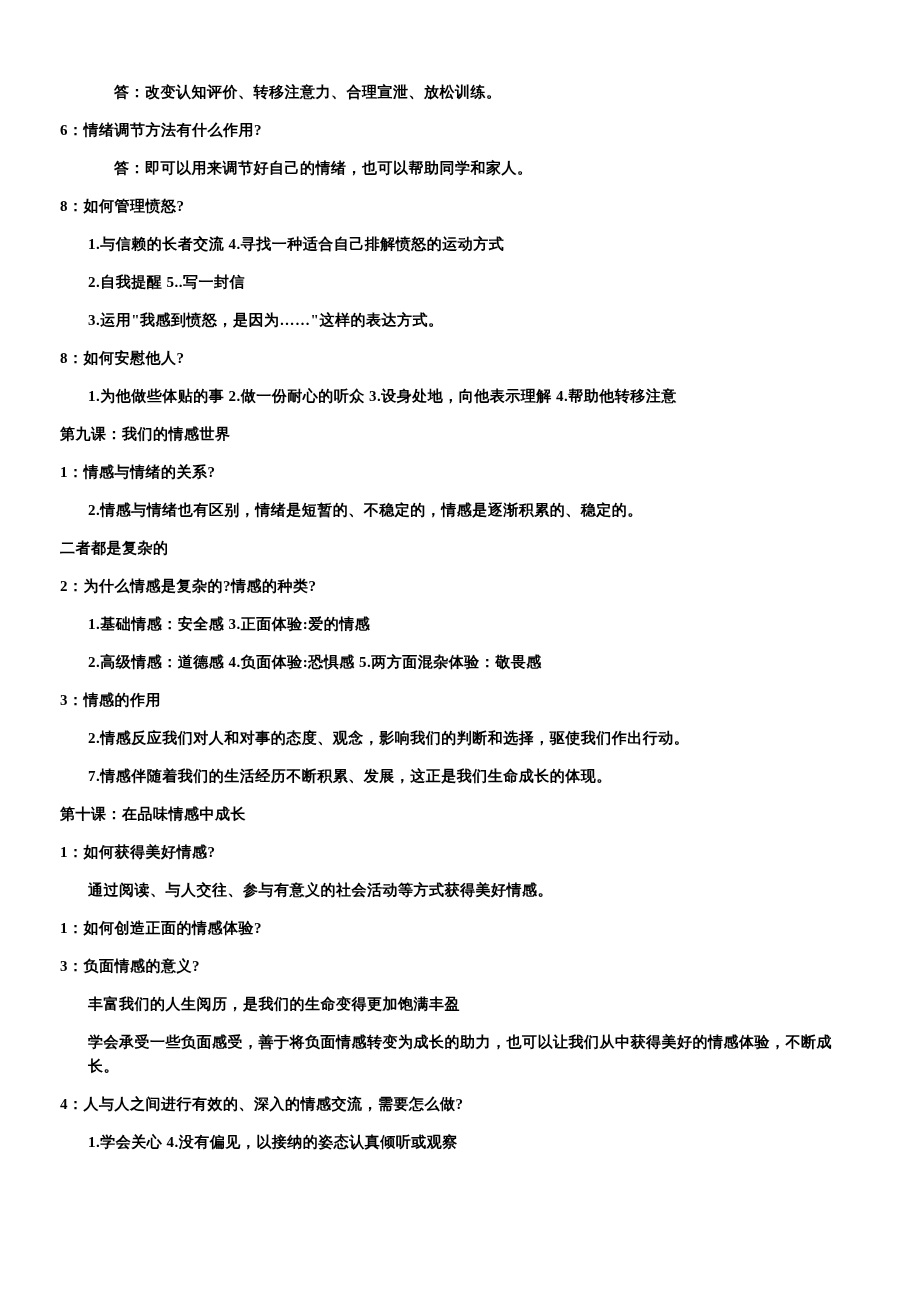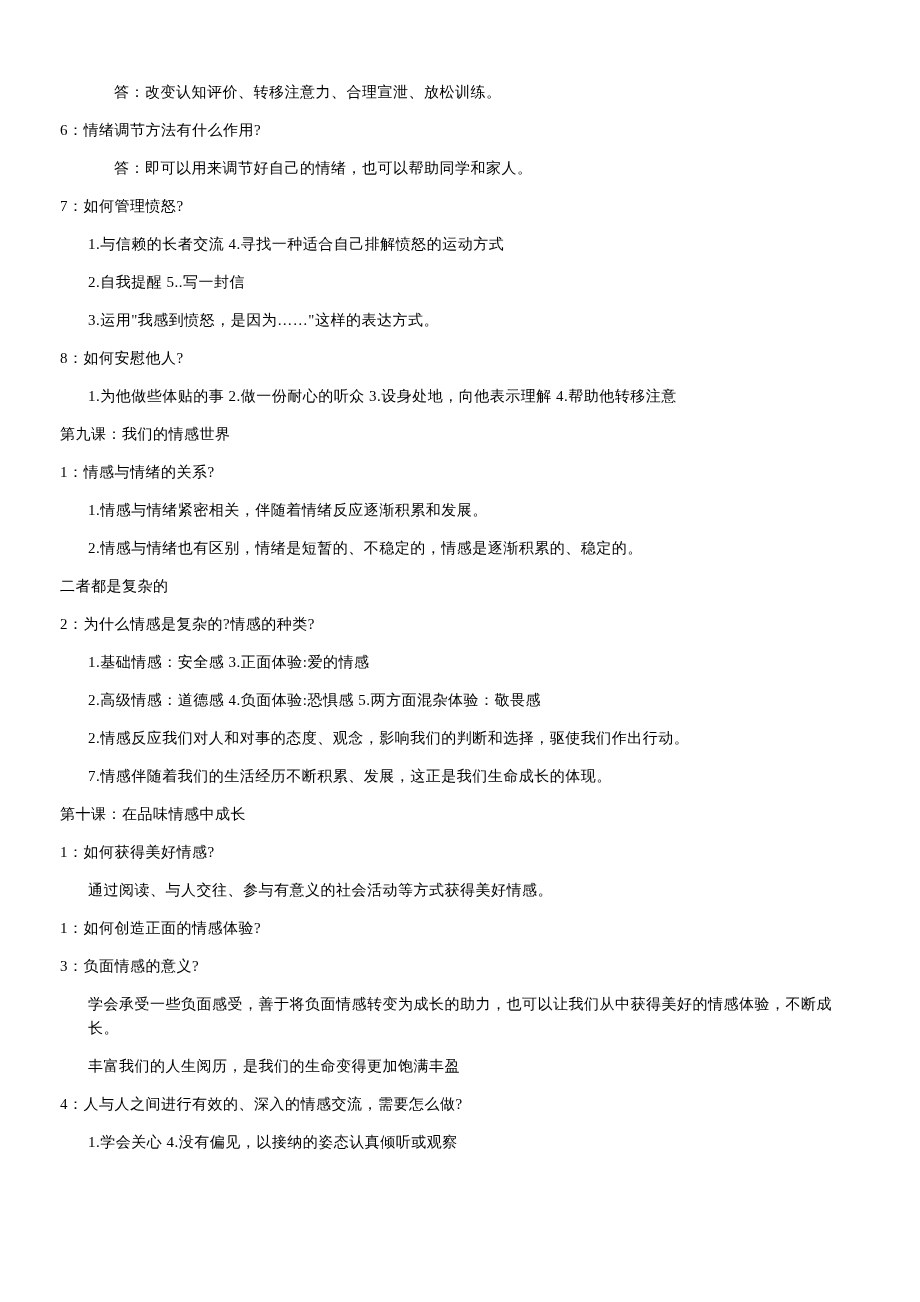--- a/index.html
+++ b/index.html
@@ -9,53 +9,54 @@
       color: #000;
       background: #fff;
       width: 920px;
       margin: 0;
       padding: 80px 60px 40px 60px;
       box-sizing: border-box;
     }
     .line {
       margin-bottom: 14px;
       letter-spacing: 0.5px;
+      font-weight: bold;
     }
     .indent-1 {
       padding-left: 28px;
     }
     .indent-2 {
       padding-left: 54px;
     }
   </style>
 </head>
 <body>
 
 <div id="content">
     <div class="line indent-2">答：改变认知评价、转移注意力、合理宣泄、放松训练。</div>
     <div class="line indent-0">6：情绪调节方法有什么作用?</div>
     <div class="line indent-2">答：即可以用来调节好自己的情绪，也可以帮助同学和家人。</div>
-    <div class="line indent-0">7：如何管理愤怒?</div>
+    <div class="line indent-0">8：如何管理愤怒?</div>
     <div class="line indent-1">1.与信赖的长者交流 4.寻找一种适合自己排解愤怒的运动方式</div>
     <div class="line indent-1">2.自我提醒 5..写一封信</div>
     <div class="line indent-1">3.运用"我感到愤怒，是因为……"这样的表达方式。</div>
     <div class="line indent-0">8：如何安慰他人?</div>
     <div class="line indent-1">1.为他做些体贴的事 2.做一份耐心的听众 3.设身处地，向他表示理解 4.帮助他转移注意</div>
     <div class="line indent-0">第九课：我们的情感世界</div>
     <div class="line indent-0">1：情感与情绪的关系?</div>
-    <div class="line indent-1">1.情感与情绪紧密相关，伴随着情绪反应逐渐积累和发展。</div>
     <div class="line indent-1">2.情感与情绪也有区别，情绪是短暂的、不稳定的，情感是逐渐积累的、稳定的。</div>
     <div class="line indent-0">二者都是复杂的</div>
     <div class="line indent-0">2：为什么情感是复杂的?情感的种类?</div>
     <div class="line indent-1">1.基础情感：安全感 3.正面体验:爱的情感</div>
     <div class="line indent-1">2.高级情感：道德感 4.负面体验:恐惧感 5.两方面混杂体验：敬畏感</div>
+    <div class="line indent-0">3：情感的作用</div>
     <div class="line indent-1">2.情感反应我们对人和对事的态度、观念，影响我们的判断和选择，驱使我们作出行动。</div>
     <div class="line indent-1">7.情感伴随着我们的生活经历不断积累、发展，这正是我们生命成长的体现。</div>
     <div class="line indent-0">第十课：在品味情感中成长</div>
     <div class="line indent-0">1：如何获得美好情感?</div>
     <div class="line indent-1">通过阅读、与人交往、参与有意义的社会活动等方式获得美好情感。</div>
     <div class="line indent-0">1：如何创造正面的情感体验?</div>
     <div class="line indent-0">3：负面情感的意义?</div>
+    <div class="line indent-1">丰富我们的人生阅历，是我们的生命变得更加饱满丰盈</div>
     <div class="line indent-1">学会承受一些负面感受，善于将负面情感转变为成长的助力，也可以让我们从中获得美好的情感体验，不断成长。</div>
-    <div class="line indent-1">丰富我们的人生阅历，是我们的生命变得更加饱满丰盈</div>
     <div class="line indent-0">4：人与人之间进行有效的、深入的情感交流，需要怎么做?</div>
     <div class="line indent-1">1.学会关心 4.没有偏见，以接纳的姿态认真倾听或观察</div>
   </div>
 
 </body></html>

